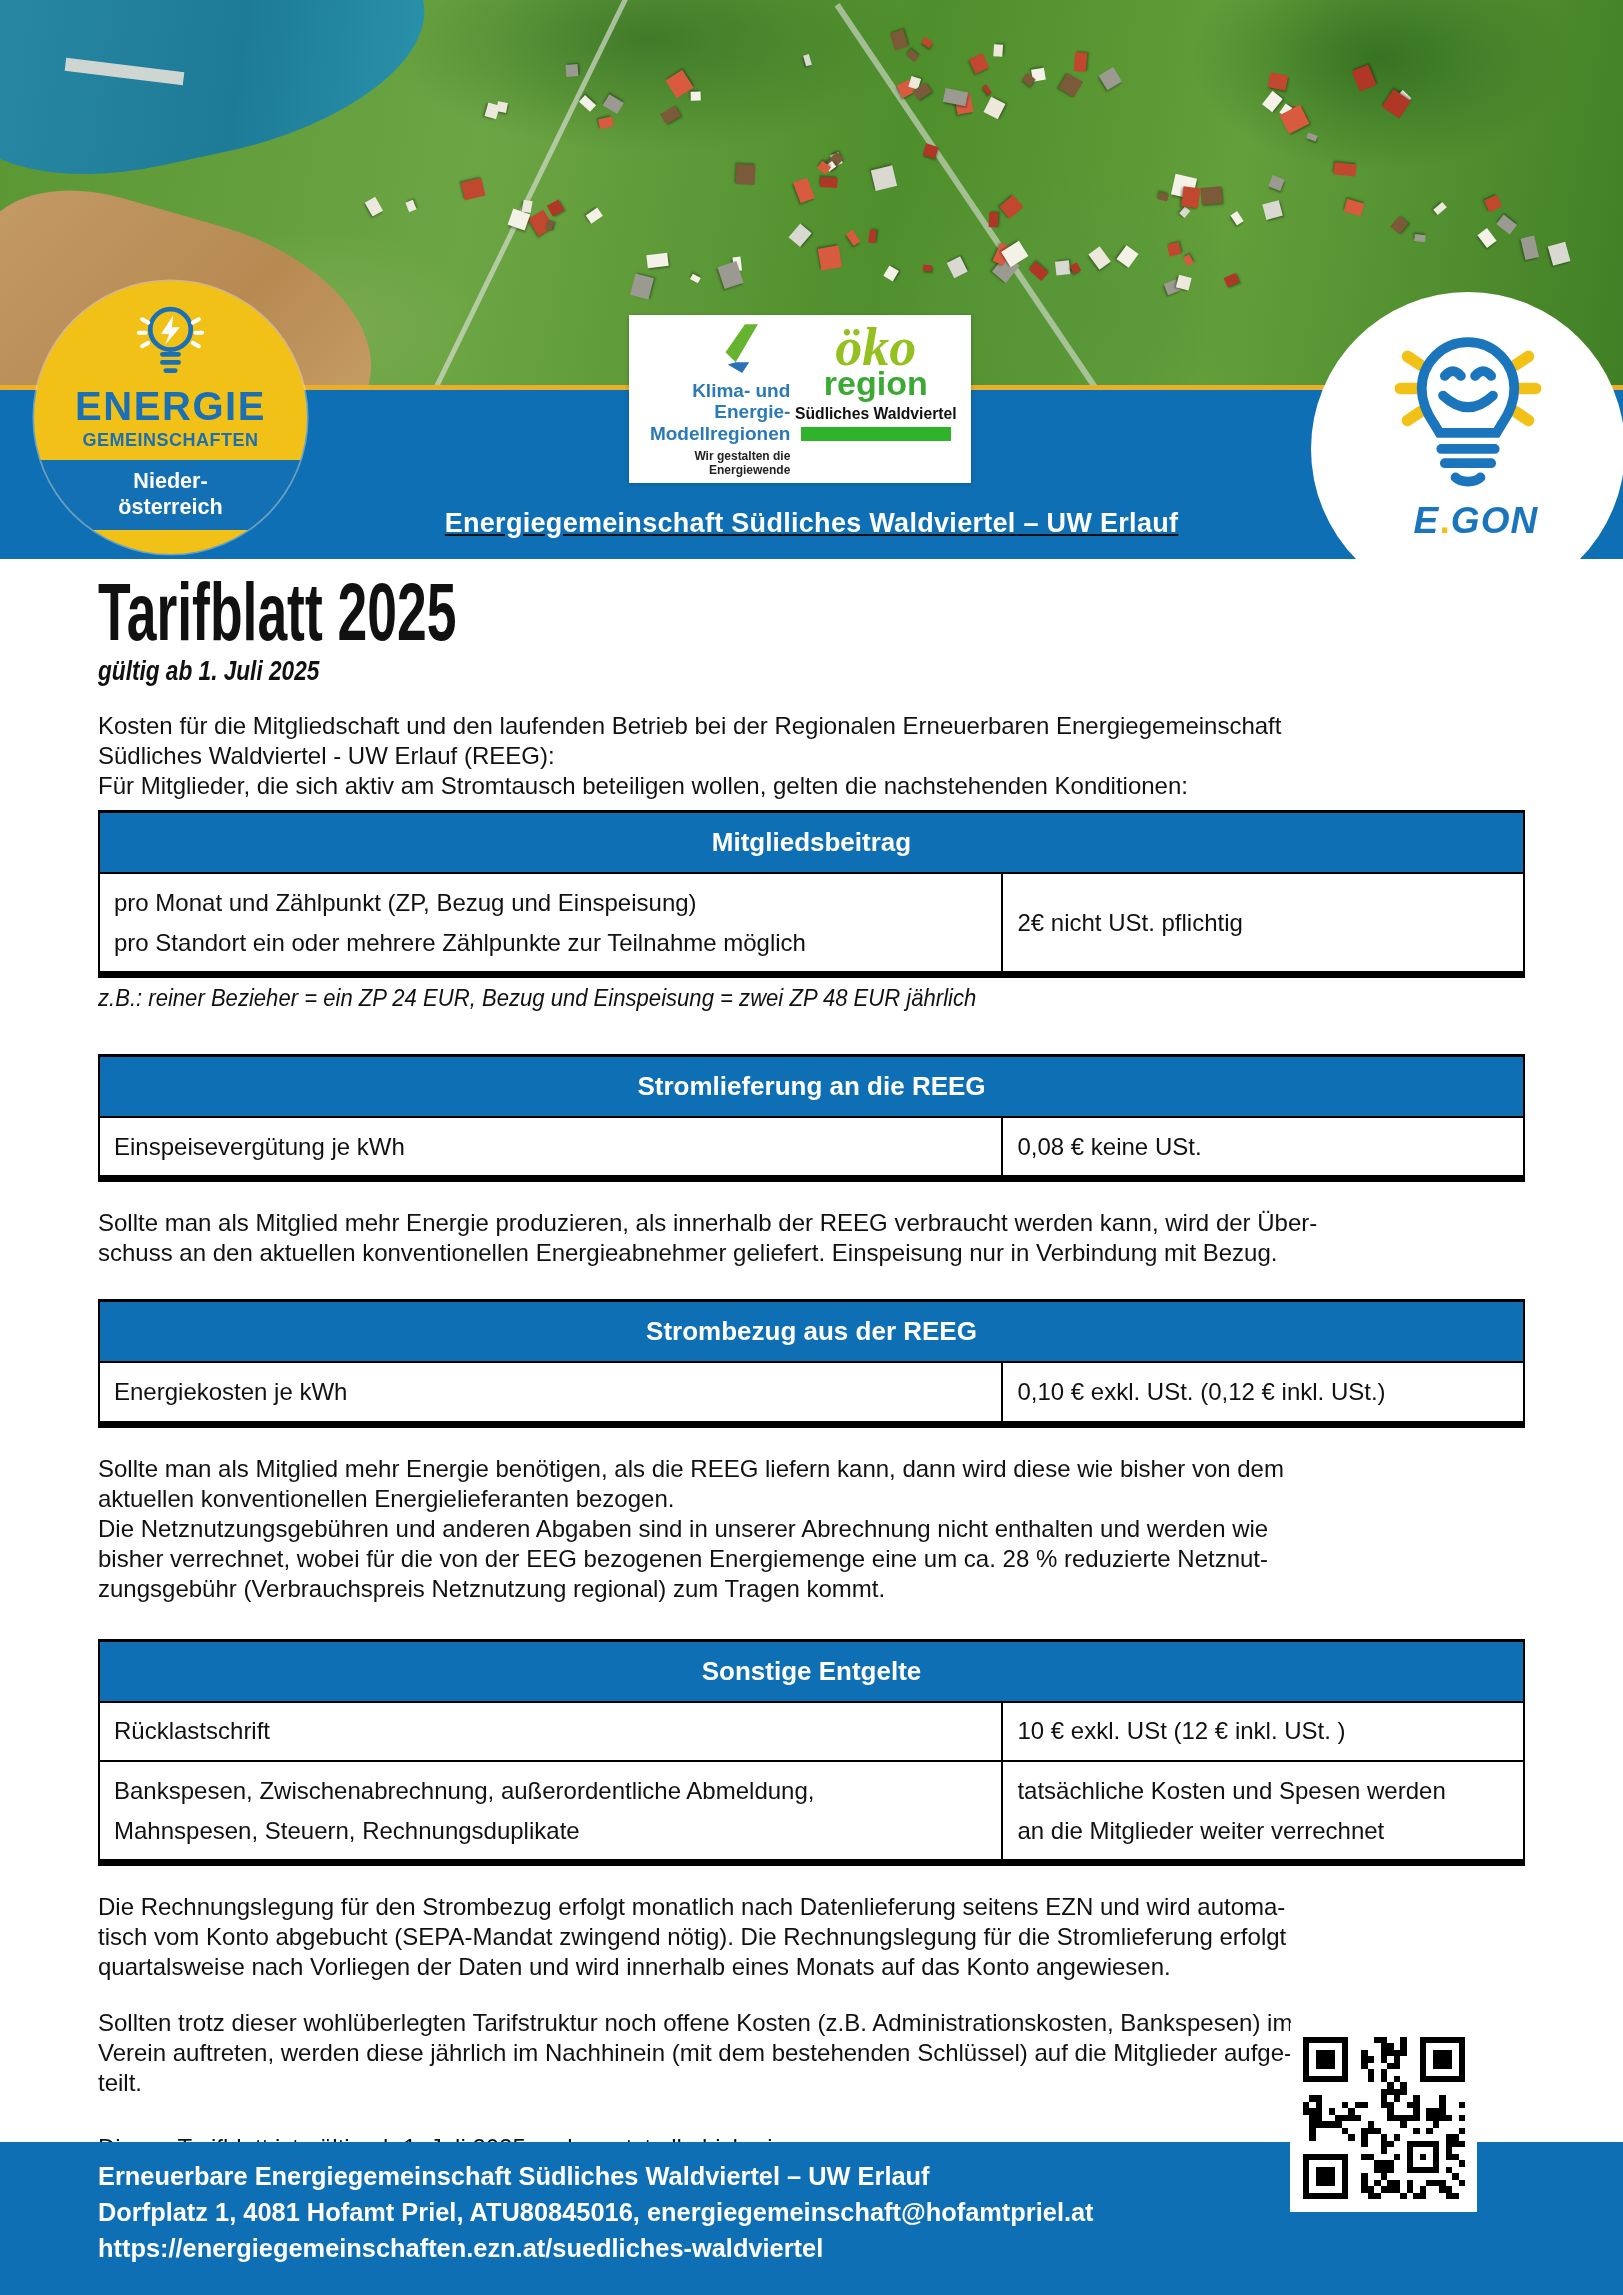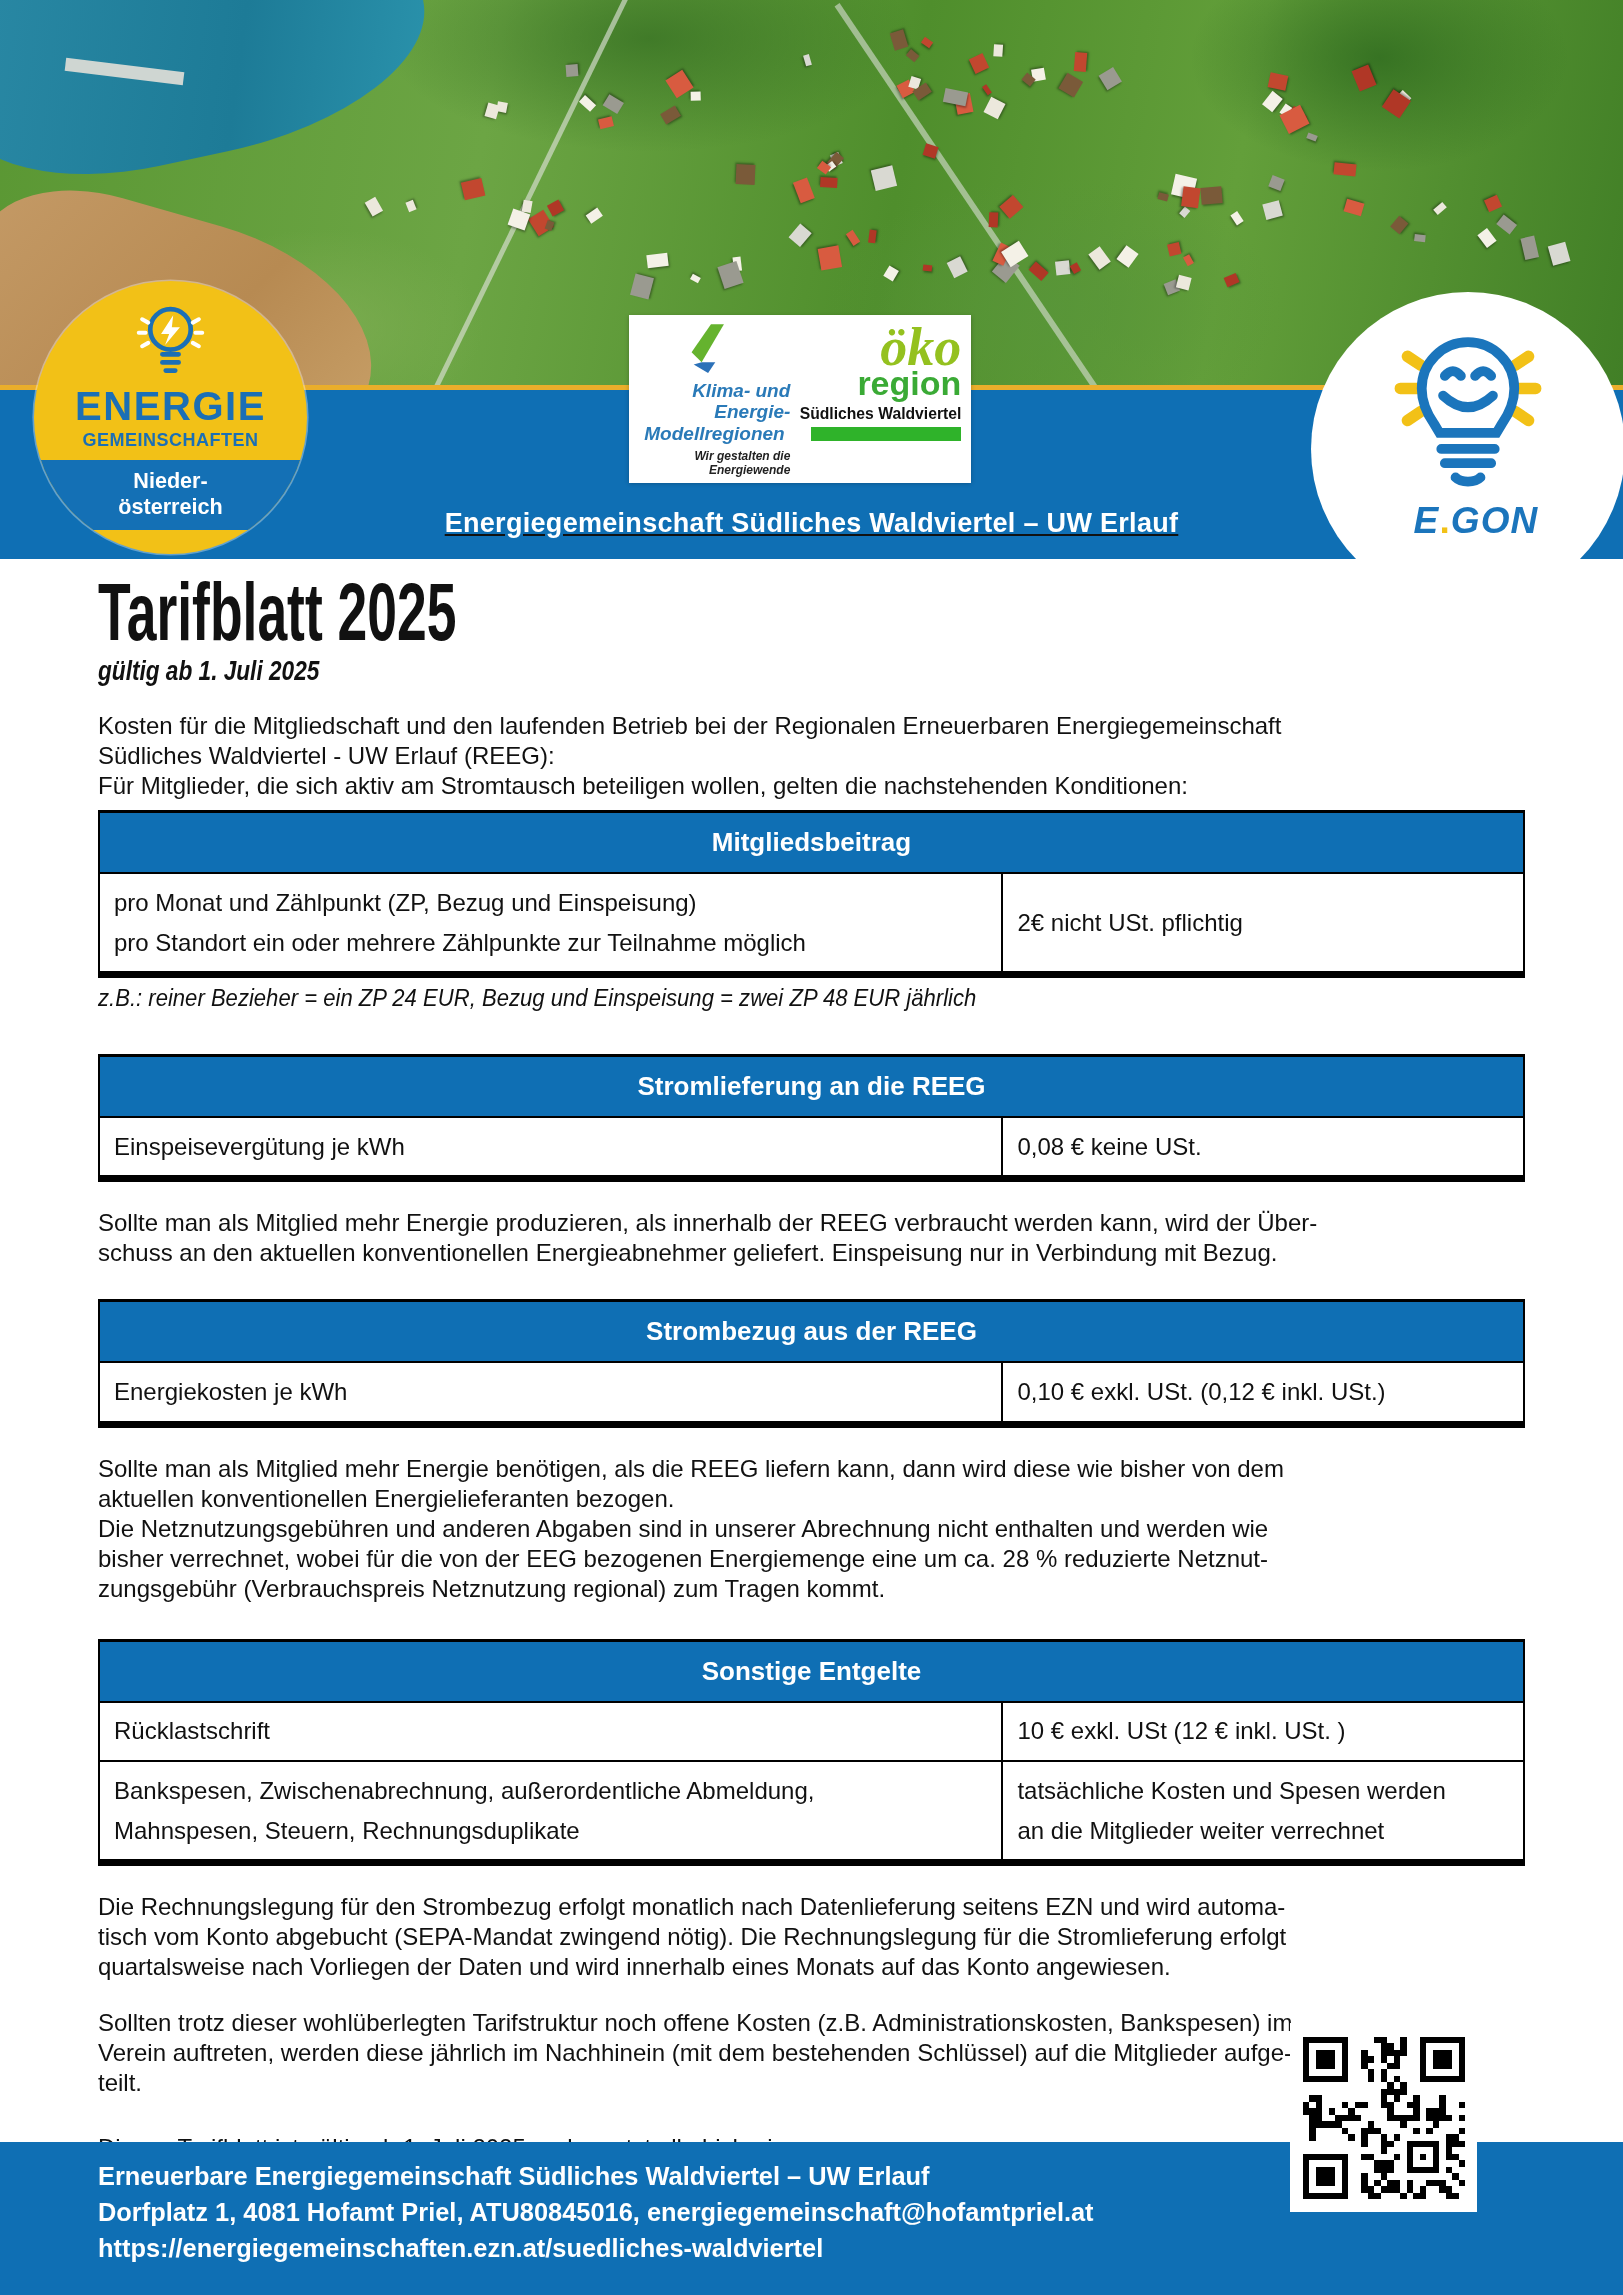--- a/index.html
+++ b/index.html
@@ -33,25 +33,25 @@
       background:#f2c117;overflow:hidden;z-index:3;display:flex;flex-direction:column;align-items:center;
       box-shadow:0 0 0 1.6px rgba(255,255,255,.35);}
   .le-title{color:#1b6fb5;font-weight:bold;font-size:40px;letter-spacing:1.6px;margin-top:3.2px;}
   .le-sub{color:#1b6fb5;font-weight:bold;font-size:18px;letter-spacing:0.5px;margin-top:1.1px;}
   .le-band{width:100%;background:#1470b5;margin-top:9.7px;padding:7.6px 0 9.7px;flex:0 0 auto;
       display:flex;flex-direction:column;align-items:center;}
   .le-band div{color:#fff;font-weight:bold;font-size:21.6px;line-height:26px;}
 
   .logo-oeko{position:absolute;left:629px;top:315px;width:342px;height:168px;background:#fff;z-index:3;
       display:flex;padding:6.5px 9.7px;box-sizing:border-box;box-shadow:0 1.1px 4.3px rgba(0,0,0,.25);}
-  .lo-left{width:47%;display:flex;flex-direction:column;align-items:center;justify-content:flex-start;font-style:italic;}
+  .lo-left{width:47%;display:flex;flex-direction:column;align-items:flex-end;justify-content:flex-start;}
   .lo-mark{margin-right:19.5px;}
   .lo-blue{color:#2a7ab8;font-weight:bold;font-size:19px;line-height:21px;text-align:right;margin-top:1.1px;}
   .lo-tag{color:#222;font-weight:bold;font-size:12px;margin-top:4.3px;text-align:right;}
-  .lo-right{width:53%;display:flex;flex-direction:column;align-items:flex-end;justify-content:flex-start;}
+  .lo-right{width:53%;display:flex;flex-direction:column;align-items:center;justify-content:flex-start;}
   .lo-oeko{color:#94c11f;font-family:"Liberation Serif",serif;font-style:italic;font-size:54px;line-height:50px;font-weight:bold;}
   .lo-region{color:#3aaa35;font-weight:bold;font-size:34px;line-height:31px;margin-top:-3.2px;}
   .lo-sw{color:#111;font-weight:bold;font-size:15.7px;margin-top:5.4px;}
   .lo-bar{width:88%;height:14px;background:#2fb32a;margin-top:4.3px;}
 
   .logo-egon{position:absolute;left:1311px;top:292px;width:314px;height:314px;border-radius:50%;
       background:#fff;z-index:3;display:flex;flex-direction:column;align-items:center;}
   .eg-name{font-size:37px;font-weight:bold;font-style:italic;color:#1b75bc;margin-top:3.2px;letter-spacing:1.1px;margin-left:16px;}
   .eg-name .dot{color:#f2c117;font-style:normal;}
 

